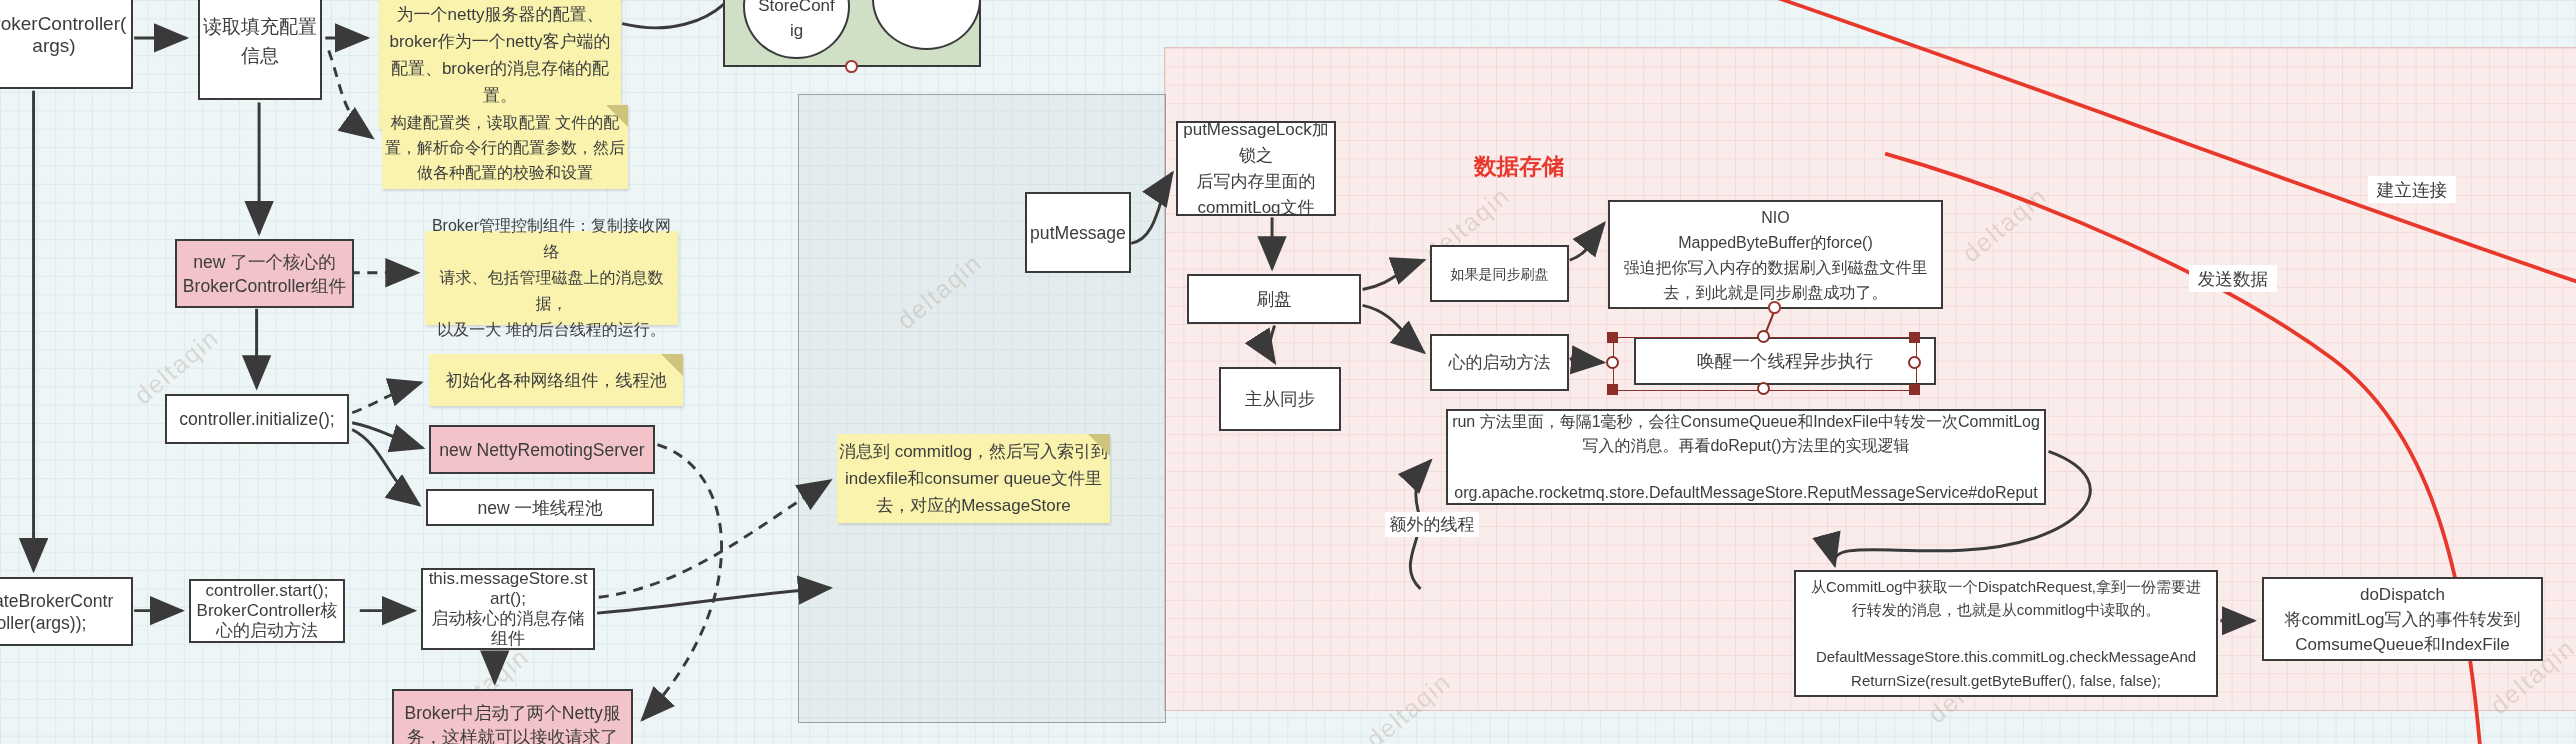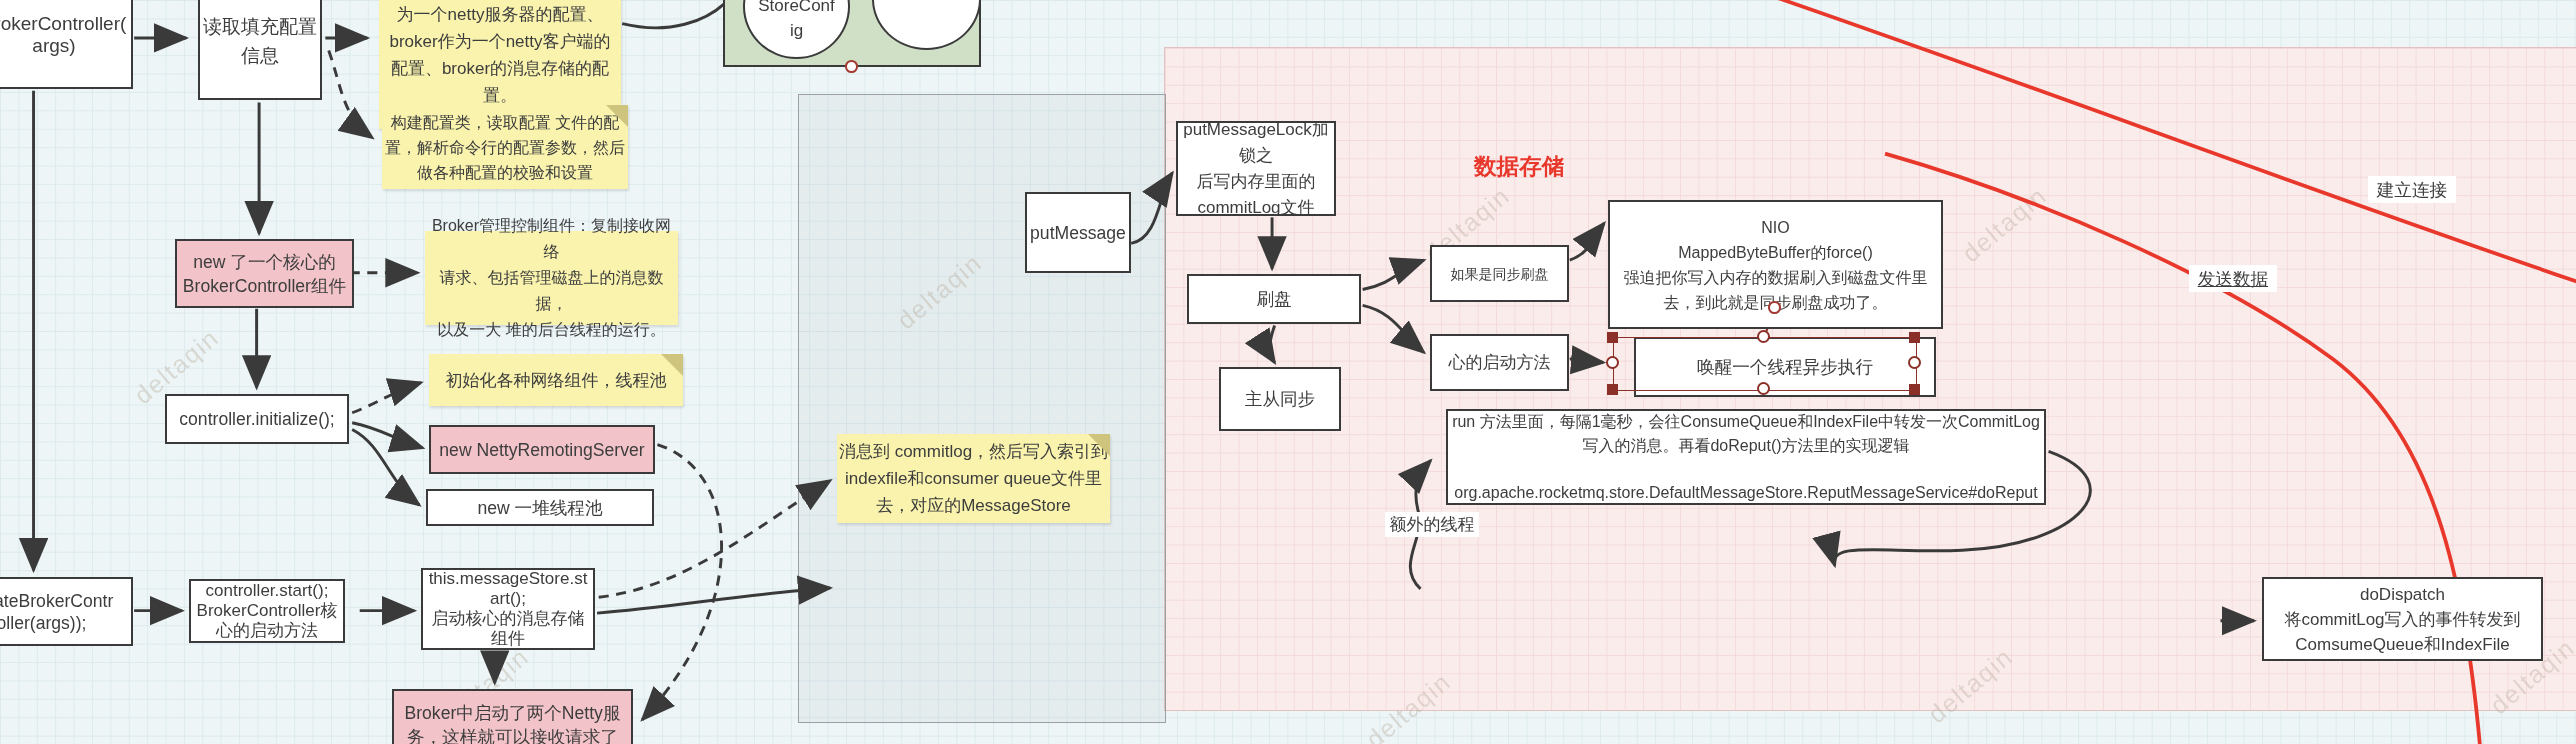--- a/index.html
+++ b/index.html
@@ -35,21 +35,21 @@
       background:#fff;border:2.5px solid #a23a32;box-sizing:border-box;z-index:20;}
   .floatlabel{position:absolute;background:#fff;padding:0 3.4px;font-size:17.6px;
       z-index:12;display:flex;align-items:center;justify-content:center;}
   .red-title{position:absolute;color:#e8382b;font-weight:bold;font-size:22.6px;z-index:12;}
   .sel-frame{position:absolute;z-index:15;pointer-events:none;}
   .handle-sq{position:absolute;width:11px;height:11px;background:#8b3028;z-index:16;}
   .handle-ci{position:absolute;width:13.4px;height:13.4px;border-radius:50%;
      background:#fff;border:2.5px solid #8b3028;box-sizing:border-box;z-index:16;}
   .small{font-size:16px;line-height:23.5px;}
   .tiny-lh{line-height:20px;font-size:17px;}
-  .u{text-decoration:underline;}
+  .u{}
 </style>
 </head>
 <body>
 
 <div id="canvas">
 
   <div class="pink-region"></div>
   <div class="gray-container"></div>
 
   <div class="wm" style="left:126px;top:352px">deltaqin</div>
@@ -156,43 +156,48 @@
   <div class="red-title" style="left:1474px;top:151px">数据存储</div>
 
   <div class="node box" style="left:1025px;top:192px;width:106px;height:81px">putMessage</div>
   <div class="node box" style="left:1176px;top:121px;width:160px;height:95px;font-size:17px;line-height:26px">putMessageLock加锁之
 后写内存里面的
 commitLog文件</div>
   <div class="node box" style="left:1187px;top:274px;width:174px;height:50px">刷盘</div>
   <div class="node box" style="left:1219px;top:367px;width:122px;height:64px">主从同步</div>
   <div class="node box" style="left:1430px;top:245px;width:139px;height:57px;font-size:14px">如果是同步刷盘</div>
   <div class="node box" style="left:1430px;top:334px;width:139px;height:57px;font-size:17px">心的启动方法</div>
-  <div class="node box" style="left:1608px;top:200px;width:335px;height:129px;font-size:16px;line-height:25px">NIO
+  <div class="node box" style="left:1608px;top:200px;width:335px;height:109px;font-size:16px;line-height:25px">NIO
 MappedByteBuffer的force()
 强迫把你写入内存的数据刷入到磁盘文件里
 去，到此就是同步刷盘成功了。</div>
   <div class="conn-dot" style="left:1768px;top:301px"></div>
 
-  <div class="node box" style="left:1634px;top:337px;width:302px;height:60px;font-size:17.6px">唤醒一个线程异步执行</div>
+  <div class="node box" style="left:1634px;top:337px;width:302px;height:48px;font-size:17.6px">唤醒一个线程异步执行</div>
   <div class="sel-frame" style="left:1613px;top:337px;width:302px;height:52px;border:1.7px solid #8b3028"></div>
   <div class="handle-sq" style="left:1607px;top:332px"></div>
   <div class="handle-sq" style="left:1909px;top:332px"></div>
   <div class="handle-sq" style="left:1607px;top:384px"></div>
   <div class="handle-sq" style="left:1909px;top:384px"></div>
   <div class="handle-ci" style="left:1757px;top:330px"></div>
   <div class="handle-ci" style="left:1757px;top:382px"></div>
   <div class="handle-ci" style="left:1606px;top:356px"></div>
   <div class="handle-ci" style="left:1908px;top:356px"></div>
 
   <div class="node box small" style="left:1446px;top:409px;width:600px;height:96px">run 方法里面，每隔1毫秒，会往ConsumeQueue和IndexFile中转发一次CommitLog
 写入的消息。再看doReput()方法里的实现逻辑
 
 org.apache.rocketmq.store.DefaultMessageStore.ReputMessageService#doReput</div>
   <div class="floatlabel" style="left:1385px;top:512px;width:87px;height:25px;font-size:17px">额外的线程</div>
 
+  <div class="node box small" style="left:1794px;top:570px;width:424px;height:127px;font-size:15px;line-height:23.5px">从CommitLog中获取一个DispatchRequest,拿到一份需要进
+行转发的消息，也就是从commitlog中读取的。
+
+DefaultMessageStore.this.commitLog.checkMessageAnd
+ReturnSize(result.getByteBuffer(), false, false);</div>
   <div class="node box" style="left:2262px;top:577px;width:281px;height:84px;font-size:17px;line-height:25px">doDispatch
 将commitLog写入的事件转发到
 ComsumeQueue和IndexFile</div>
 
   <div class="floatlabel" style="left:2368px;top:176px;width:81px;height:27px">建立连接</div>
   <div class="floatlabel u" style="left:2189px;top:265px;width:81px;height:27px">发送数据</div>
 
 </div>
 
 

